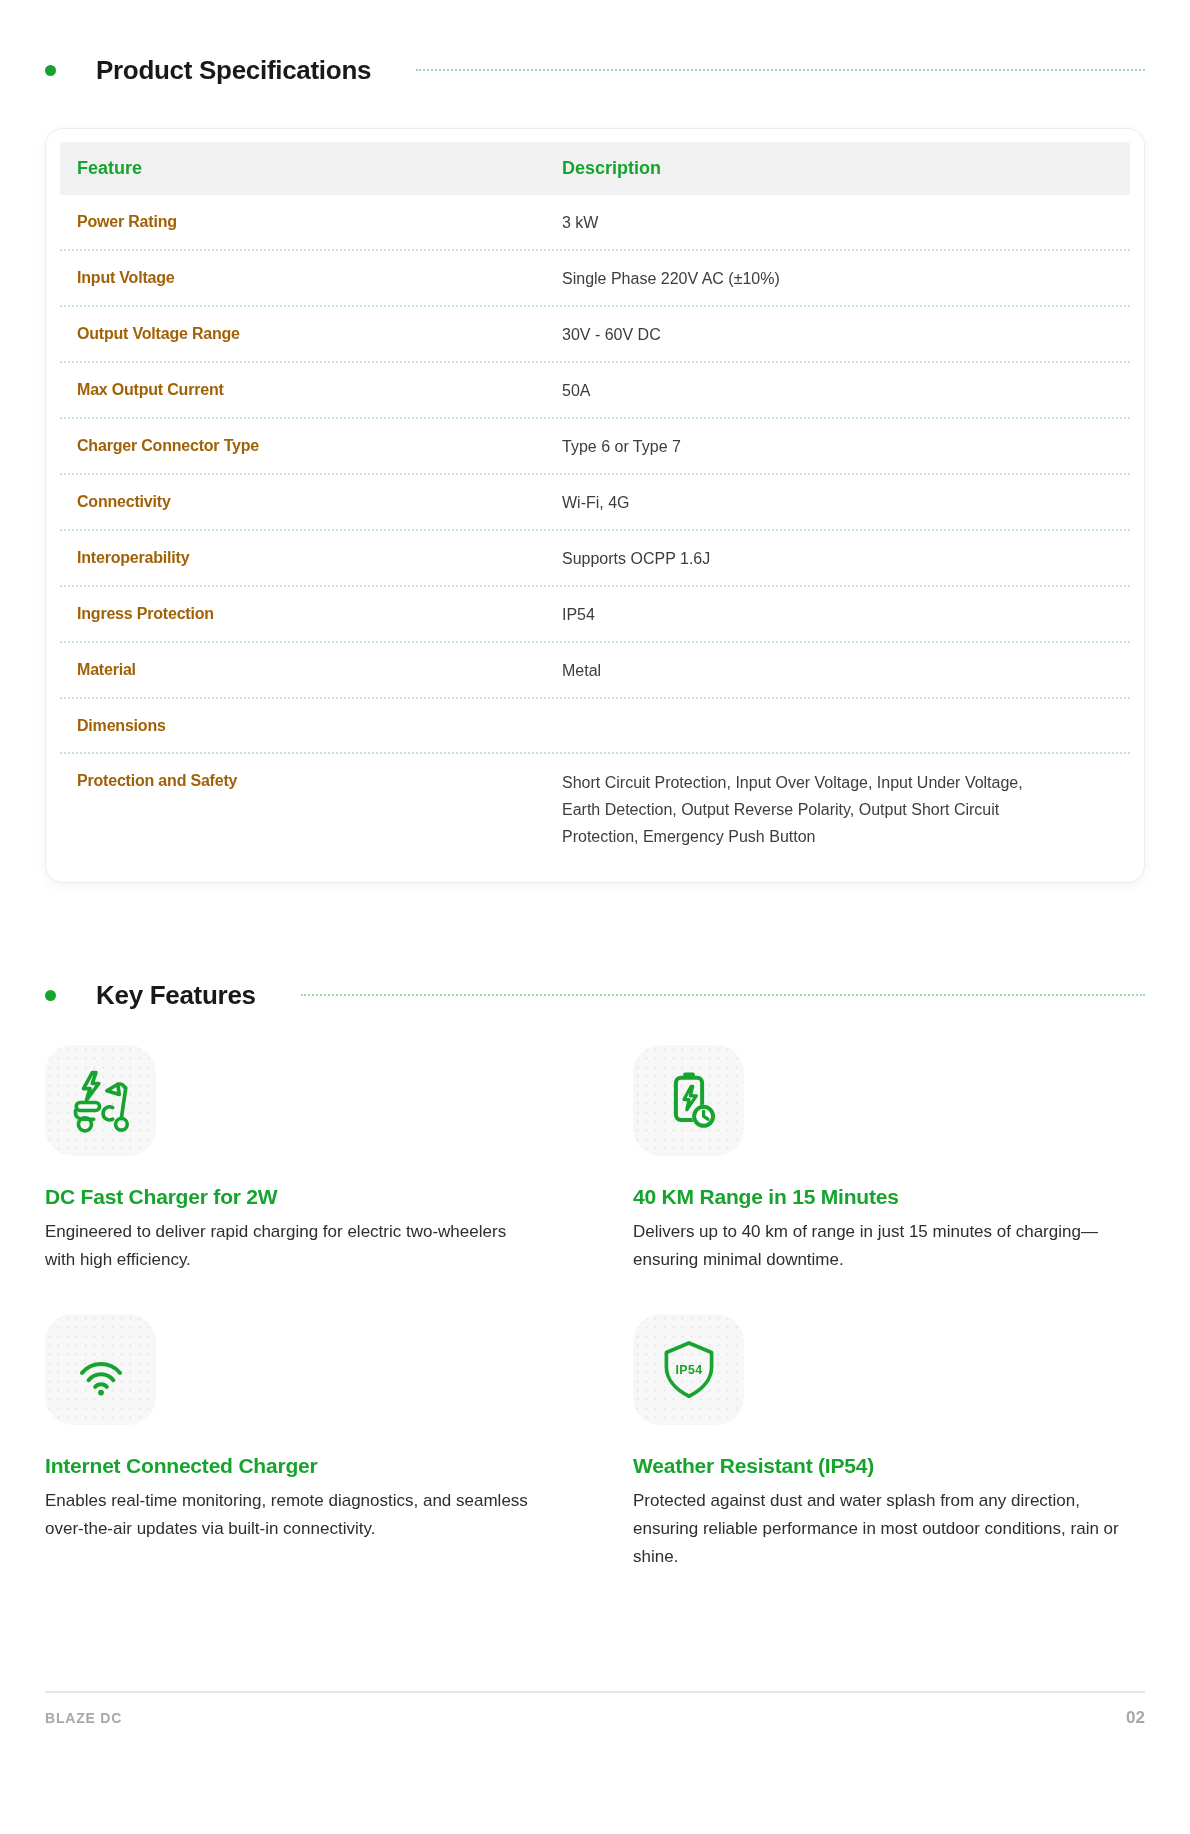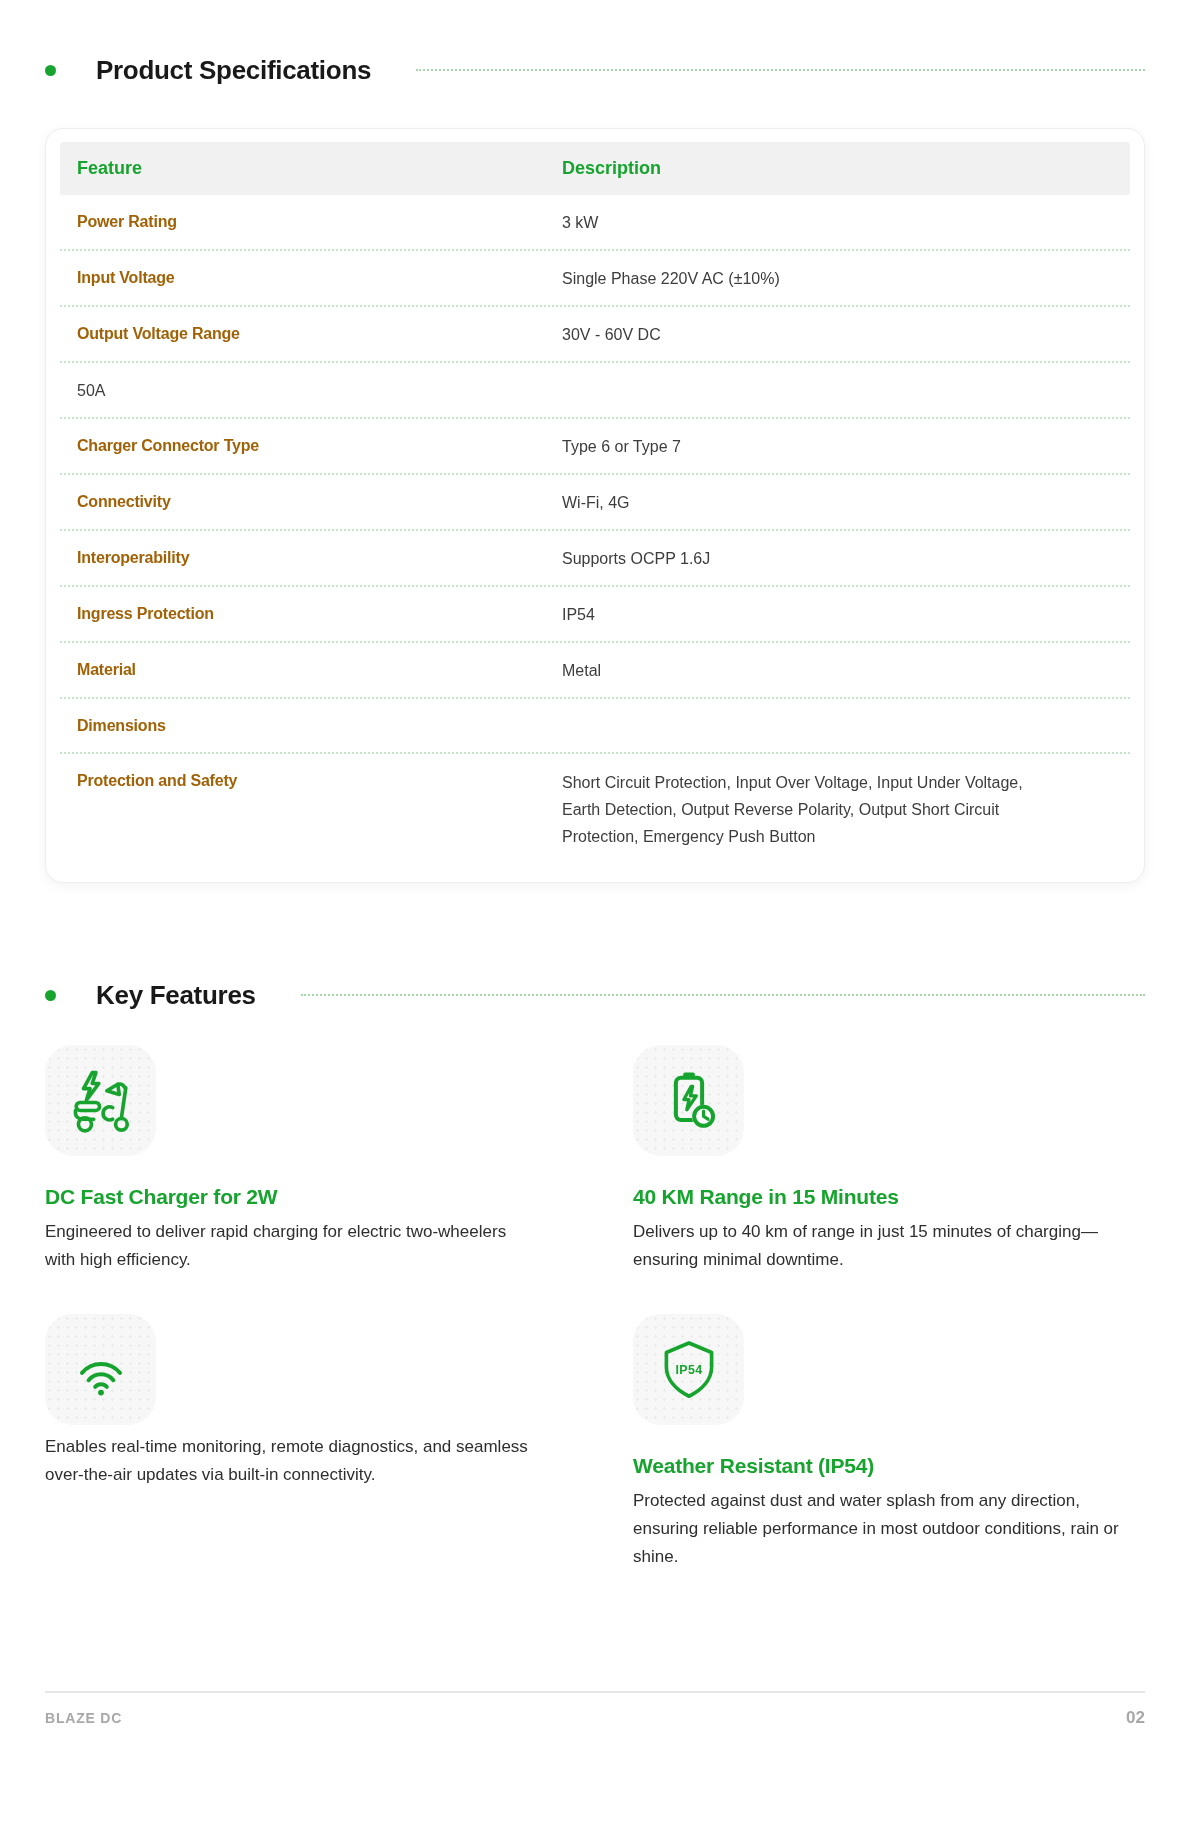--- a/index.html
+++ b/index.html
@@ -113,20 +113,21 @@
     </div>
     <div class="spec-row spec-grid-row">
       <span class="spec-feature">Input Voltage</span>
       <span class="spec-value">Single Phase 220V AC (±10%)</span>
     </div>
     <div class="spec-row spec-grid-row">
       <span class="spec-feature">Output Voltage Range</span>
       <span class="spec-value">30V - 60V DC</span>
     </div>
     <div class="spec-row spec-grid-row">
+      <span class="spec-feature">Max Output Current</span>
       <span class="spec-value">50A</span>
     </div>
     <div class="spec-row spec-grid-row">
       <span class="spec-feature">Charger Connector Type</span>
       <span class="spec-value">Type 6 or Type 7</span>
     </div>
     <div class="spec-row spec-grid-row">
       <span class="spec-feature">Connectivity</span>
       <span class="spec-value">Wi-Fi, 4G</span>
     </div>
@@ -195,20 +196,21 @@
 
       <div class="feature-card">
         <div class="icon-tile">
           <svg viewBox="0 0 96 96" fill="none" stroke="currentColor" stroke-width="5.5" stroke-linecap="round" stroke-linejoin="round">
             <path d="M22 52 a34 34 0 0 1 52 0"></path>
             <path d="M31 62 a22 22 0 0 1 34 0"></path>
             <path d="M40 71 a11 11 0 0 1 16 0"></path>
             <circle cx="48" cy="79" r="4" fill="currentColor" stroke="none"></circle>
           </svg>
         </div>
+        <div class="card-title">Internet Connected Charger</div>
         <div class="card-body">Enables real-time monitoring, remote diagnostics, and seamless over-the-air updates via built-in connectivity.</div>
       </div>
 
       <div class="feature-card">
         <div class="icon-tile">
           <svg viewBox="0 0 96 96" fill="none" stroke="currentColor" stroke-width="5" stroke-linecap="round" stroke-linejoin="round">
             <path d="M48 11 L79 24 V44 C79 61 66 75 48 84 C30 75 17 61 17 44 V24 Z"></path>
             <text x="48" y="54" text-anchor="middle" font-family="Liberation Sans, sans-serif" font-size="17" font-weight="bold" fill="currentColor" stroke="none" letter-spacing="0.5">IP54</text>
           </svg>
         </div>

